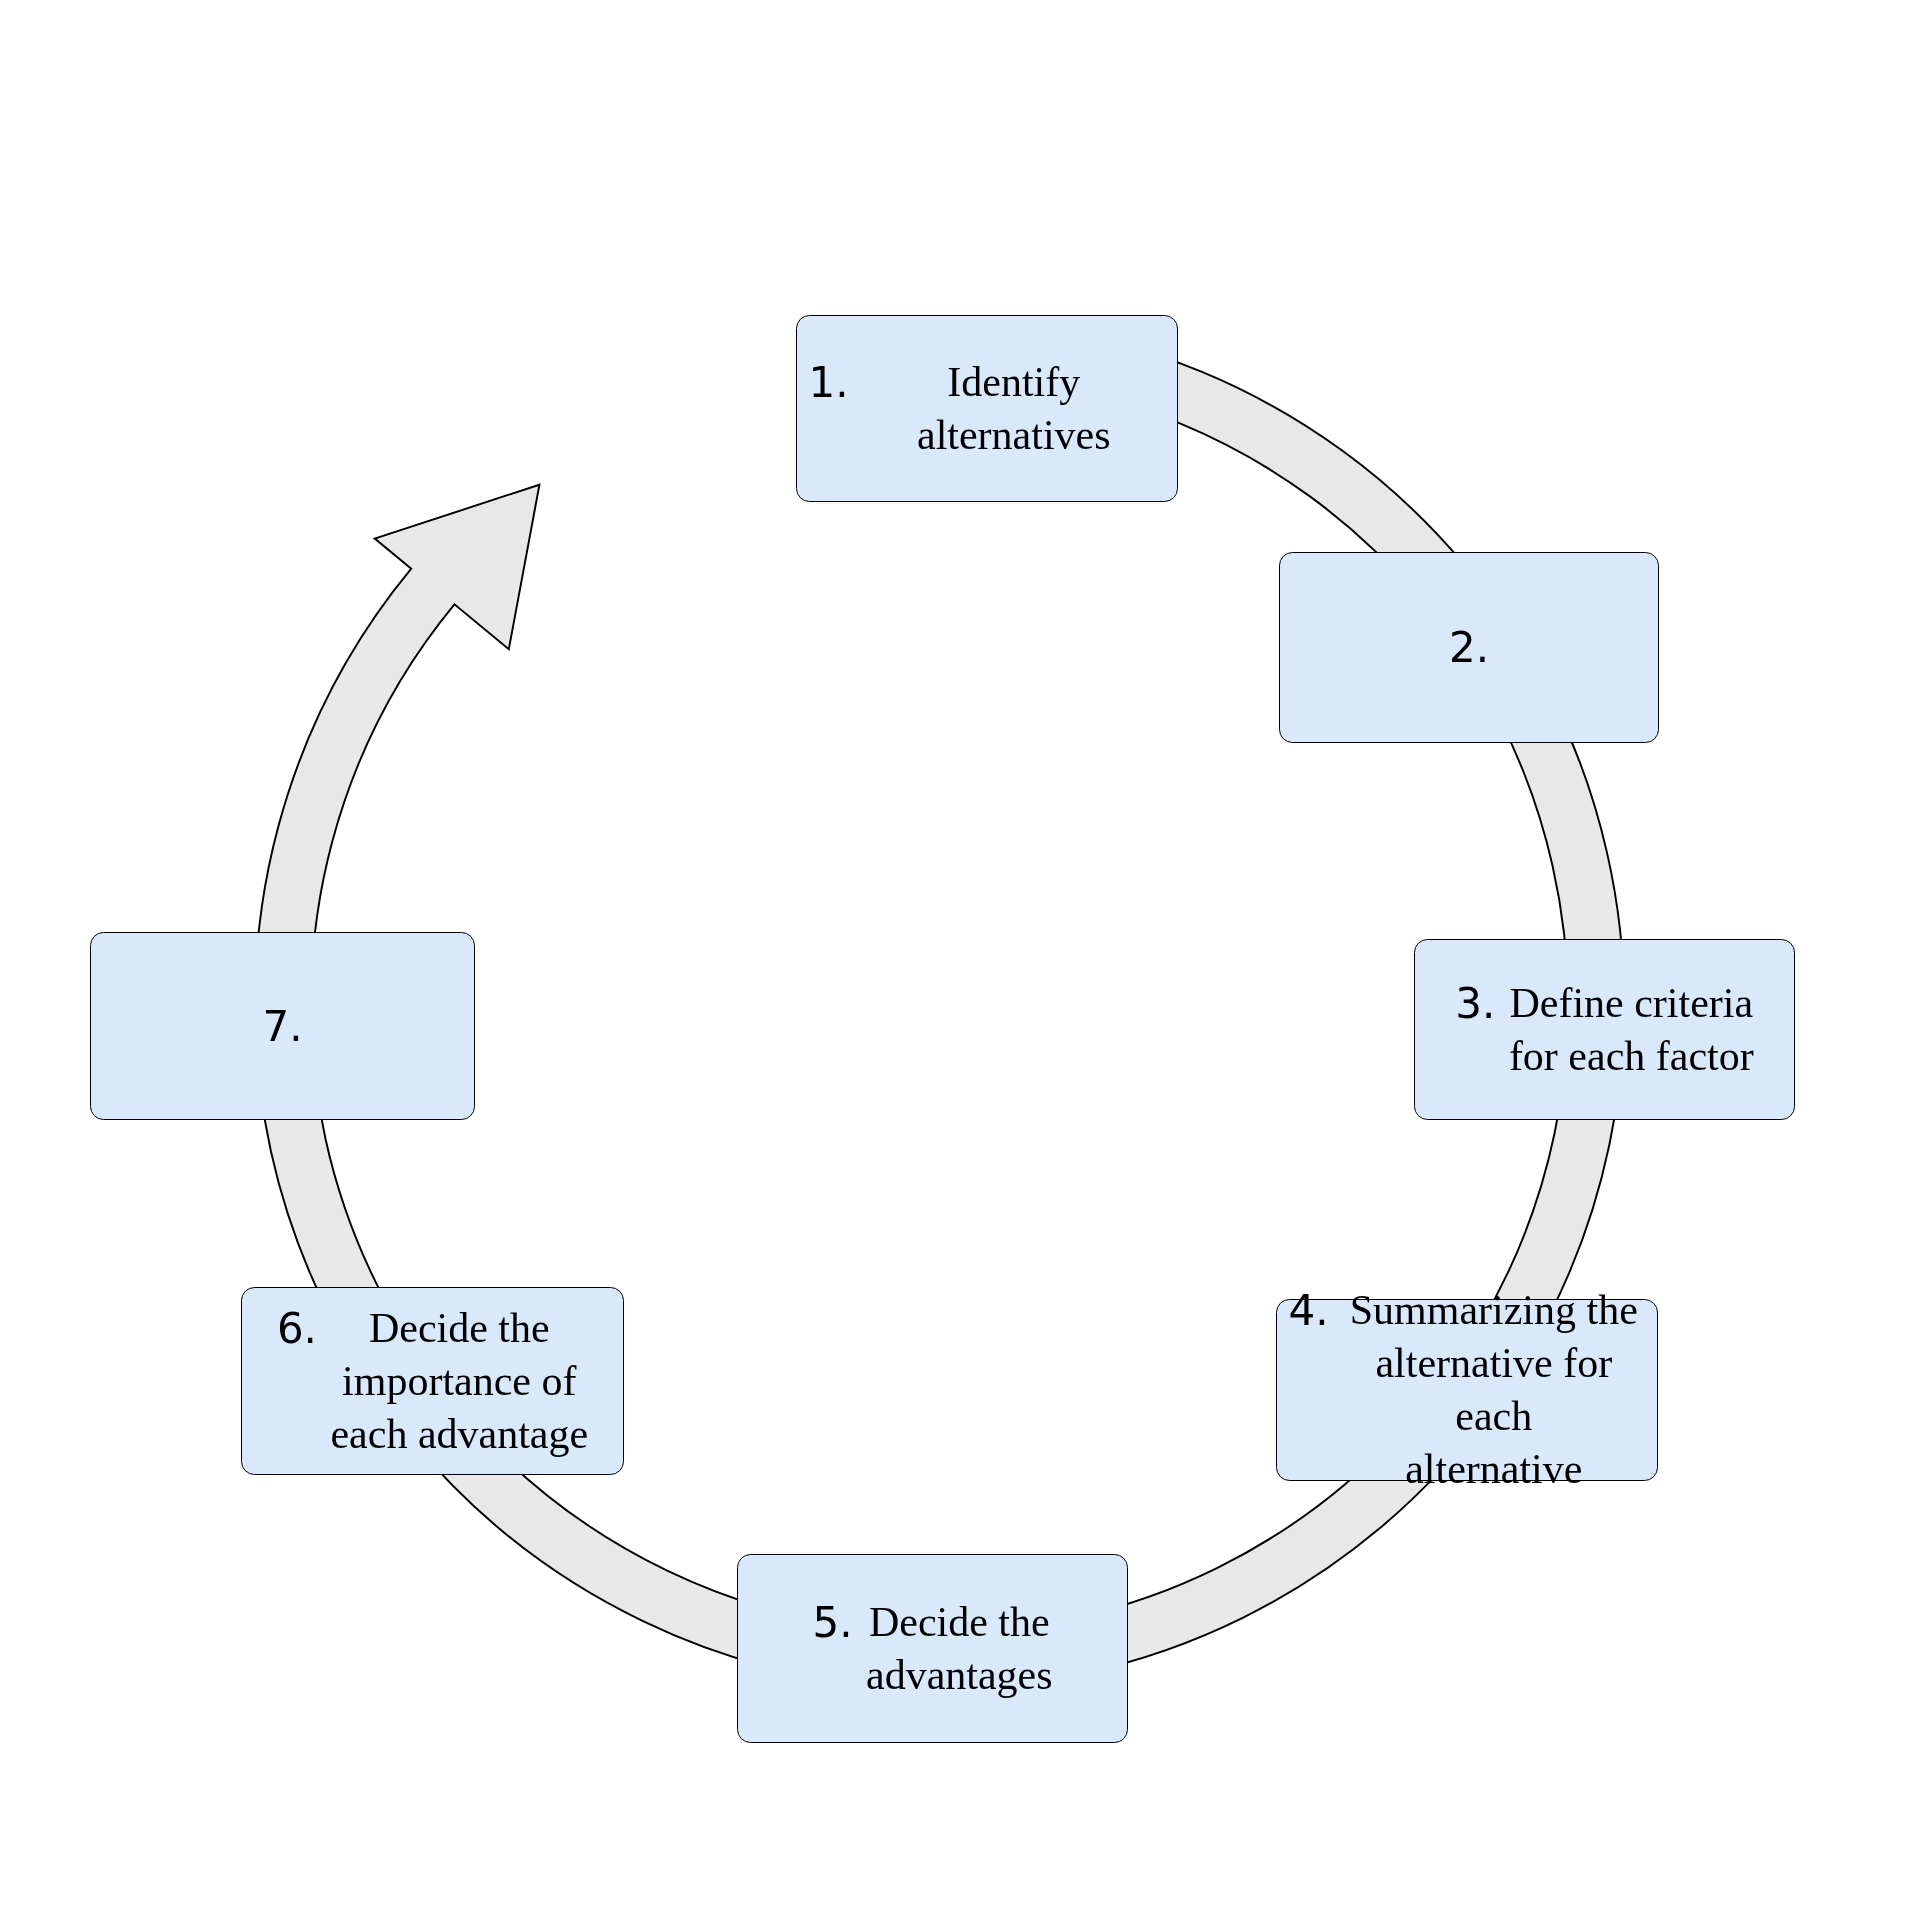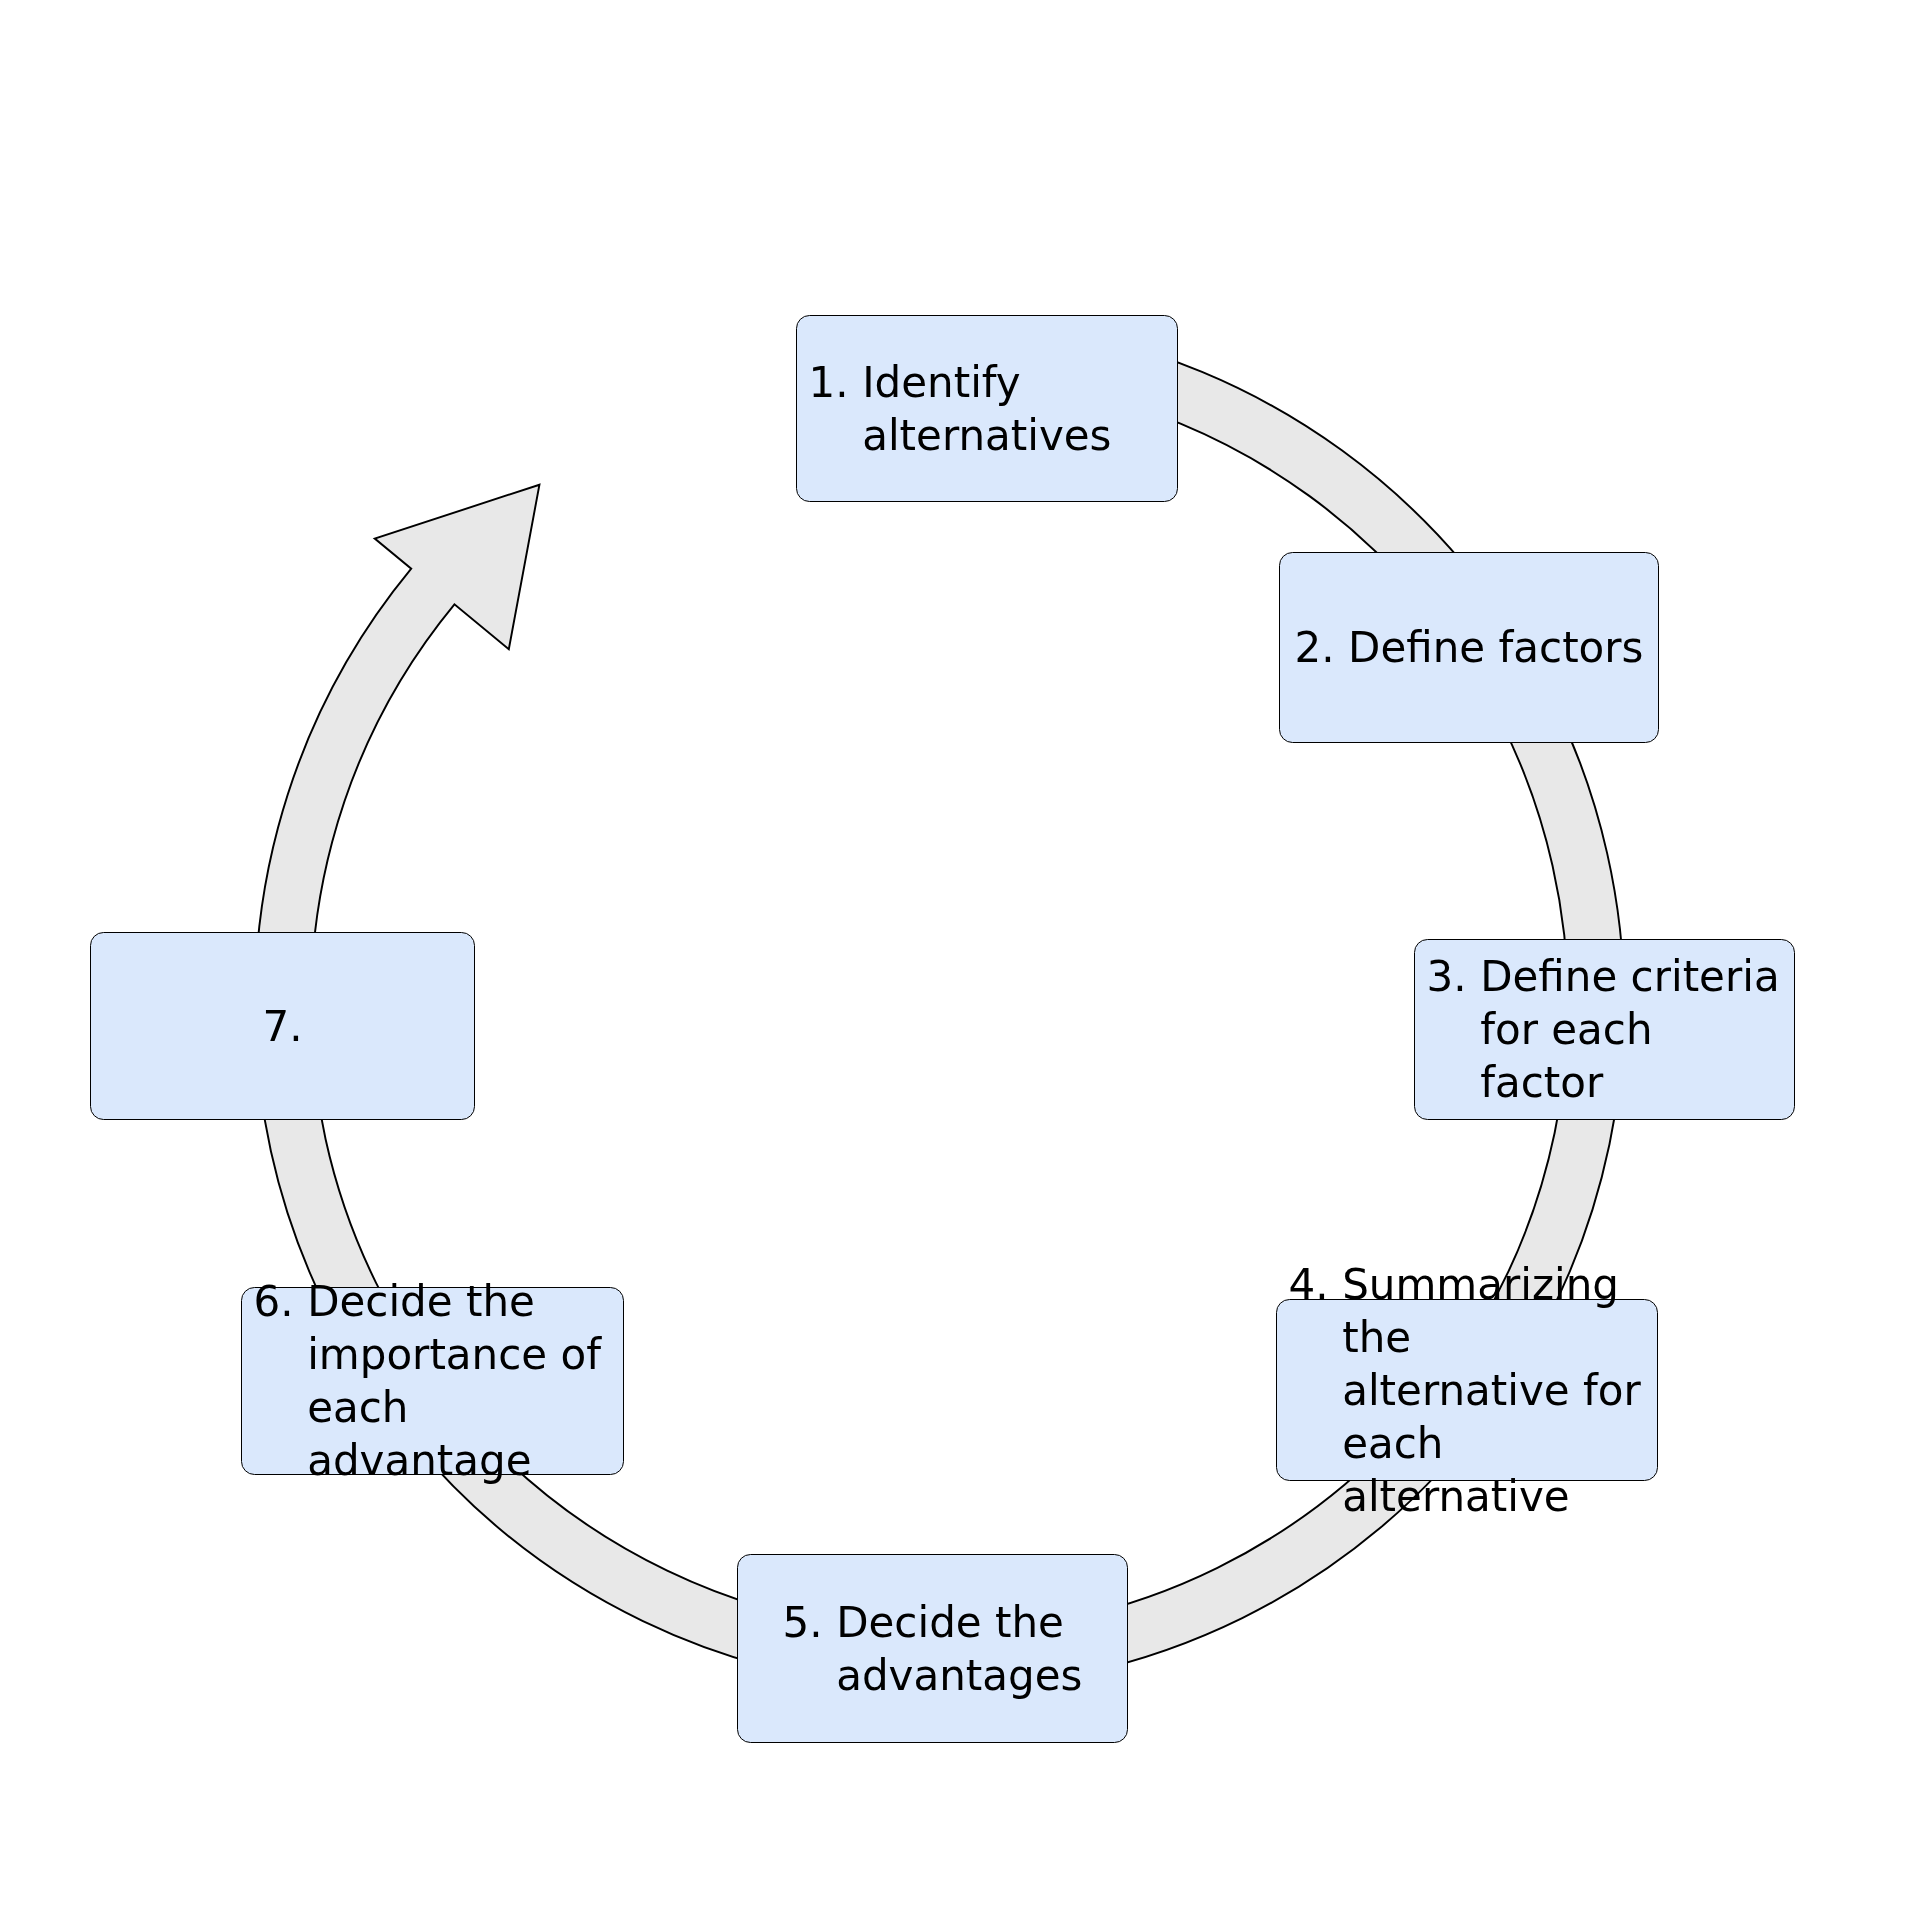--- a/index.html
+++ b/index.html
@@ -45,21 +45,22 @@
     display: flex;
     align-items: flex-start;
     gap: 13.5px;
     padding: 0 11.6px;
   }
   .step-number {
     white-space: nowrap;
   }
   .step-label {
     white-space: pre-line;
-    text-align: left;
+    text-align: center;
+    font-family: Liberation Serif, serif;
   }
   
   .pos-1 { left: 796px;  top: 315px;  width: 382px; height: 187px; }
   .pos-2 { left: 1279px; top: 552px;  width: 380px; height: 191px; }
   .pos-3 { left: 1414px; top: 939px;  width: 381px; height: 181px; }
   .pos-4 { left: 1276px; top: 1299px; width: 382px; height: 182px; }
   .pos-5 { left: 737px;  top: 1554px; width: 391px; height: 189px; }
   .pos-6 { left: 241px;  top: 1287px; width: 383px; height: 188px; }
   .pos-7 { left: 90px;   top: 932px;  width: 385px; height: 188px; }
 </style>
@@ -83,21 +84,20 @@
   <div class="step-box pos-1">
     <div class="step-content">
       <span class="step-number">1.</span>
       <span class="step-label">Identify alternatives</span>
     </div>
   </div>
 
   <div class="step-box pos-2">
     <div class="step-content">
       <span class="step-number">2.</span>
-      <span class="step-label">Define factors</span>
     </div>
   </div>
 
   <div class="step-box pos-3">
     <div class="step-content">
       <span class="step-number">3.</span>
       <span class="step-label">Define criteria
 for each factor</span>
     </div>
   </div>

